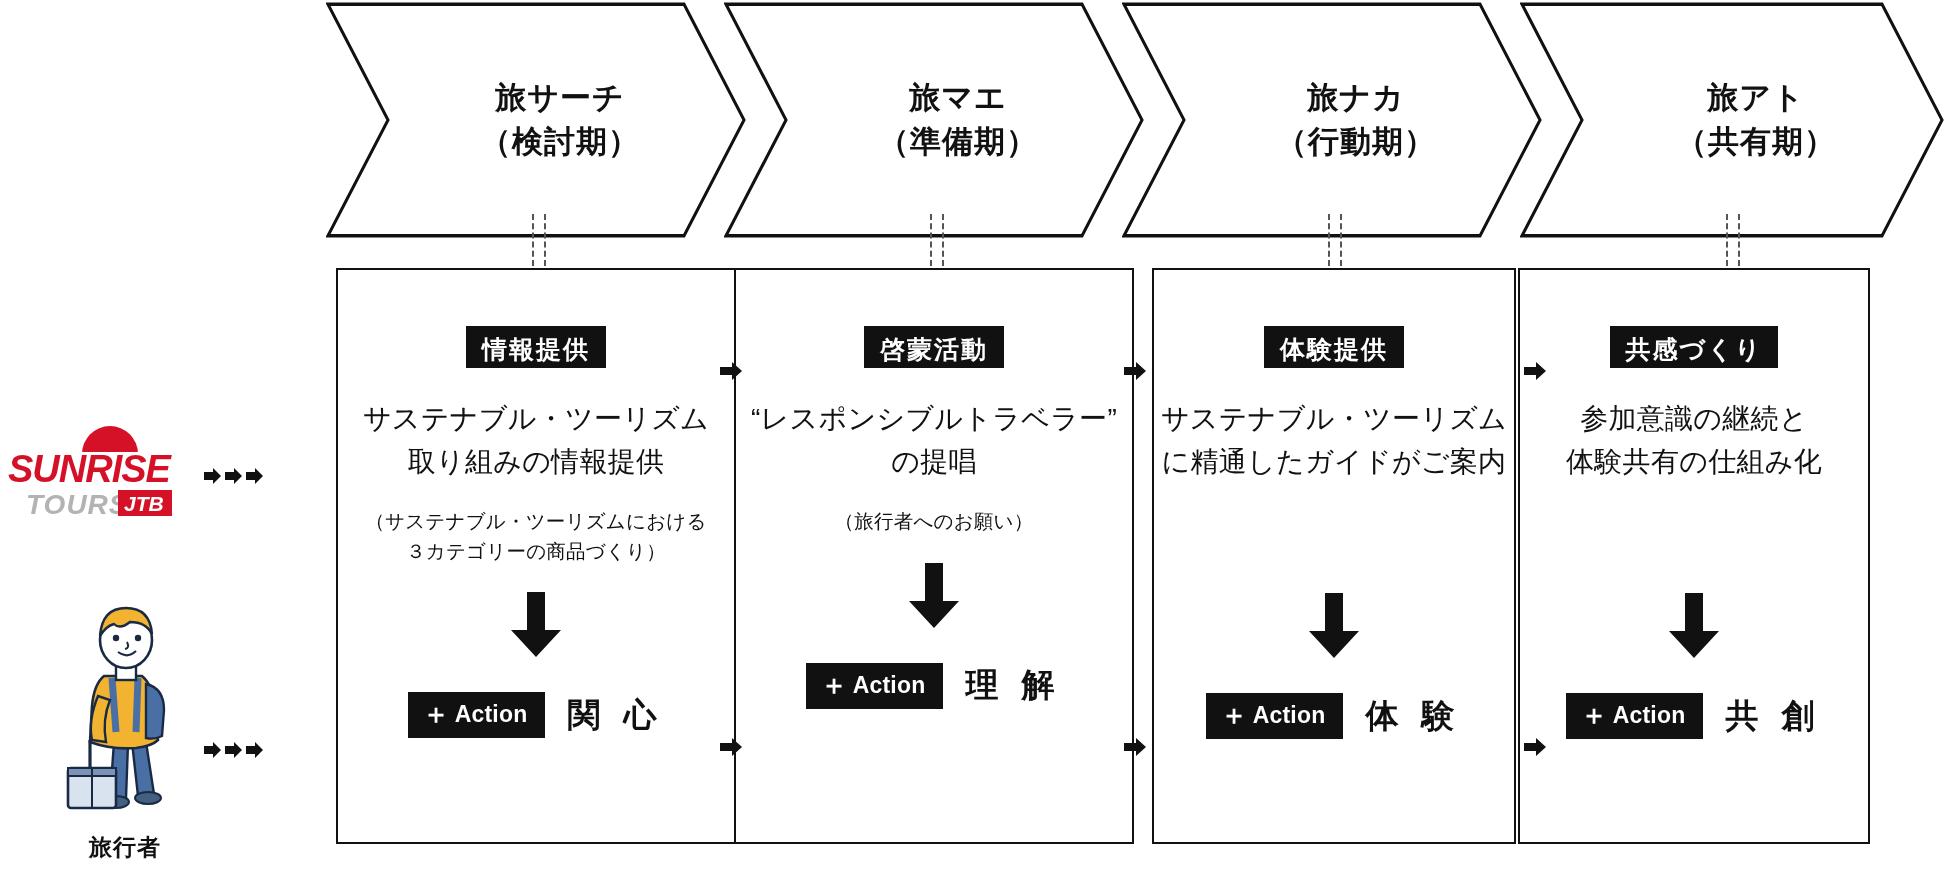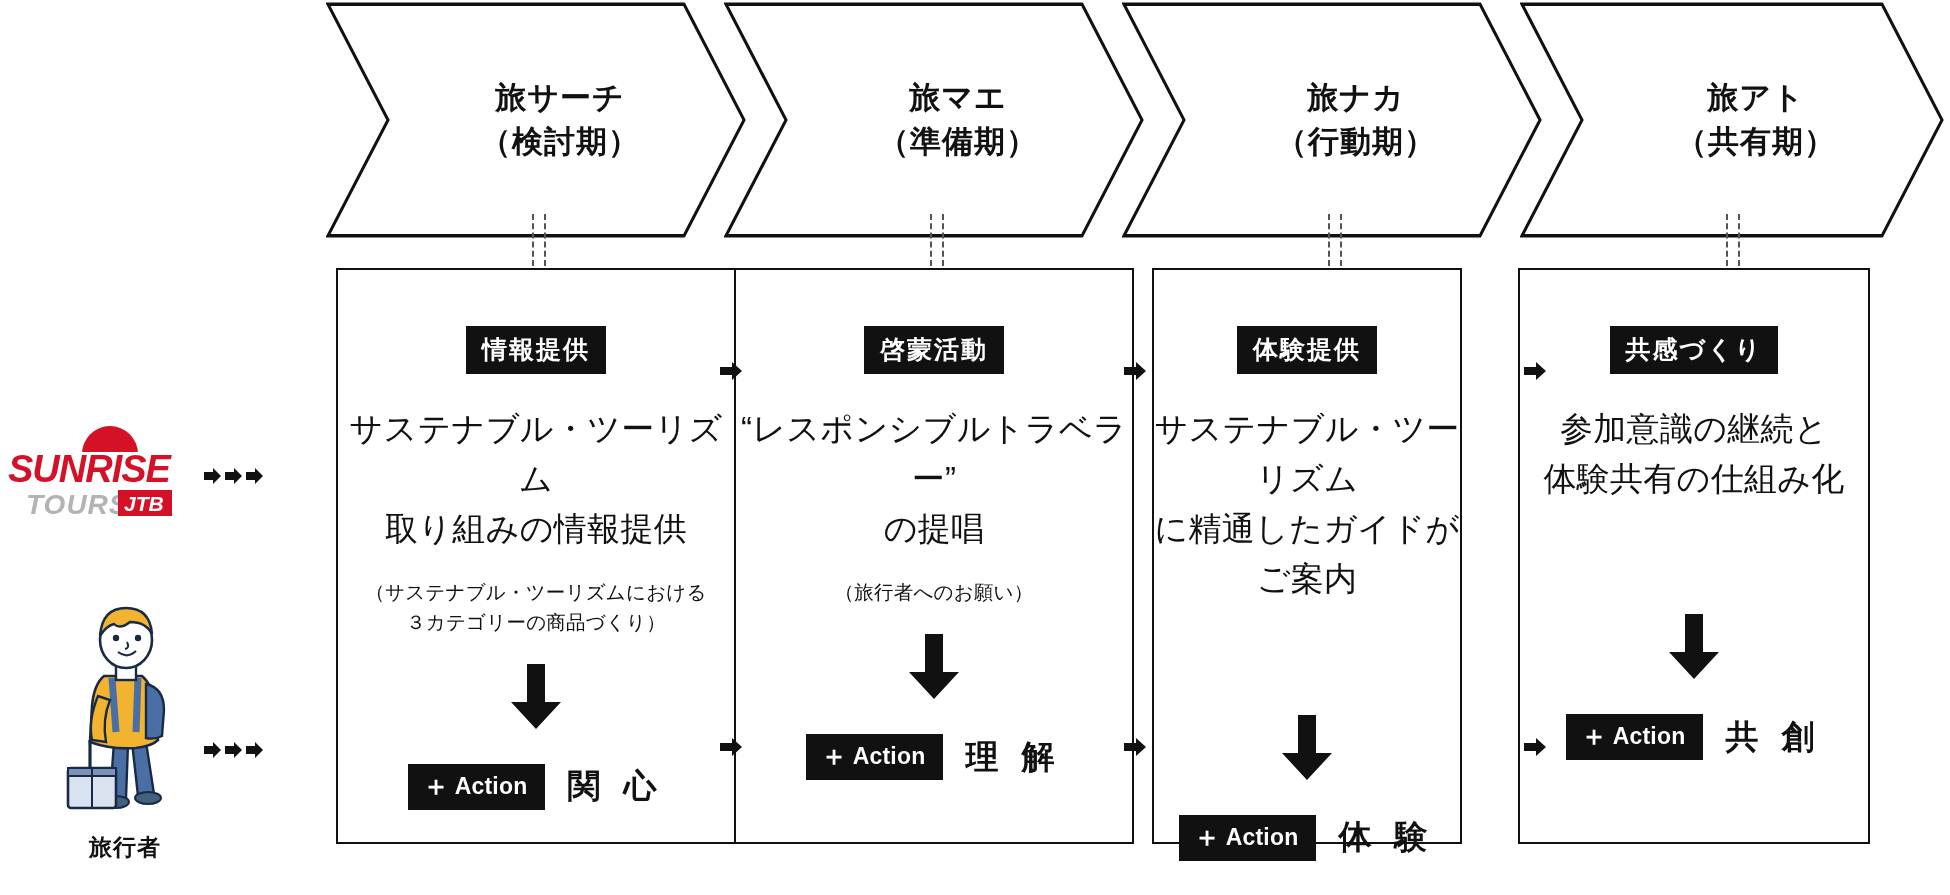--- a/index.html
+++ b/index.html
@@ -36,26 +36,26 @@
   .card{
     position:absolute;top:268px;height:576px;
     border:2.5px solid #111;background:#fff;
     box-sizing:border-box;
     display:flex;flex-direction:column;align-items:center;
   }
   .badge{
     margin-top:56px;
     background:#111;color:#fff;
     font-size:25px;font-weight:700;letter-spacing:2px;
-    padding:7px 16px 8px 16px;
+    padding:7px 16px 2px 16px;
     white-space:nowrap;
   }
   .body-text{
     margin-top:30px;
-    font-size:33px;line-height:1.52;text-align:center;
+    font-size:28px;line-height:1.52;text-align:center;
     font-weight:400;letter-spacing:.3px;color:#111;
     white-space:pre-line;
   }
   .sub-text{
     margin-top:24px;
     font-size:19.5px;line-height:1.52;text-align:center;
     font-weight:400;letter-spacing:.2px;color:#111;
     white-space:pre-line;
     font-family:Liberation Serif, serif;
   }
@@ -179,21 +179,21 @@
   </div>
   <div class="action-row">
     <div class="action-chip">
       <span class="plus">＋</span>
       <span>Action</span>
     </div>
     <div class="action-word">理 解</div>
   </div>
 </div>
 
-<div class="card" style="left:1152px;width:310px;">
+<div class="card" style="left:1152px;width:364px;">
   <div class="badge">体験提供</div>
   <div class="body-text">サステナブル・ツーリズム
 に精通したガイドがご案内</div>
   <div class="sub-text"></div>
   <div class="down-arrow" style="margin-top:86px;">
     <svg width="52" height="66" viewBox="0 0 52 66" aria-hidden="true">
       <path d="M17,0 H35 V38 H51 L26,65 L1,38 H17 Z" fill="#111111"></path>
     </svg>
   </div>
   <div class="action-row">

